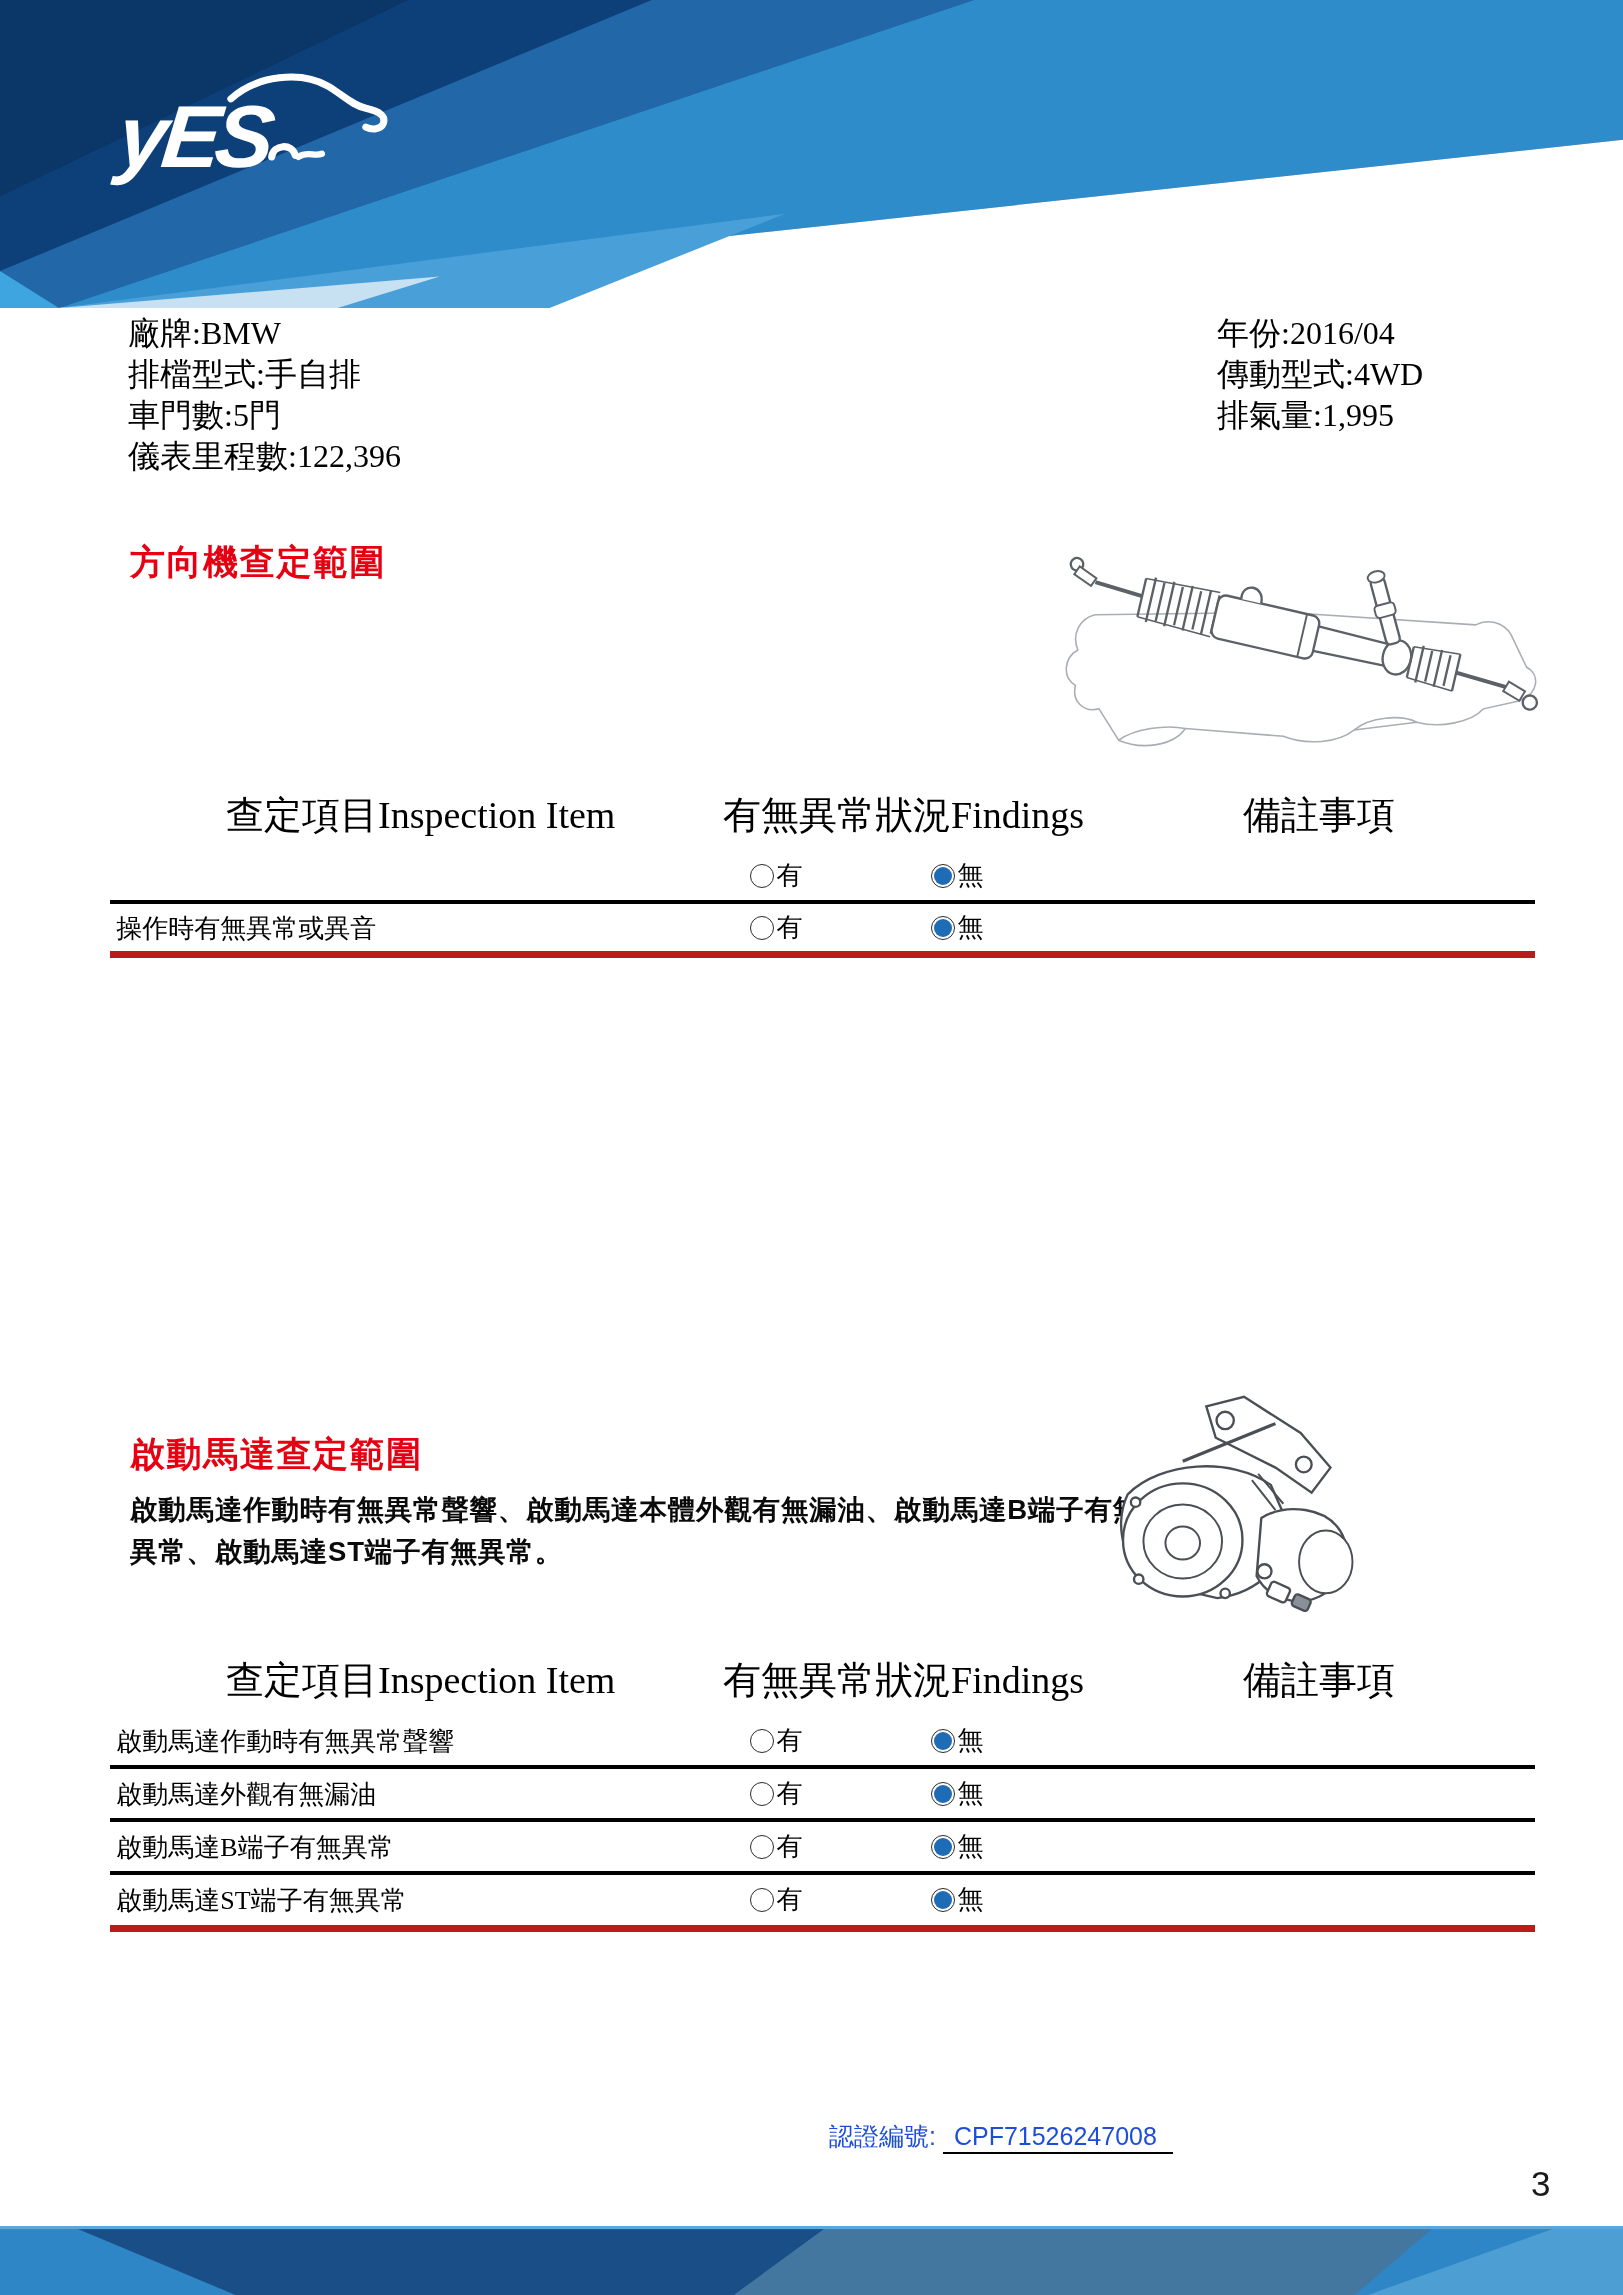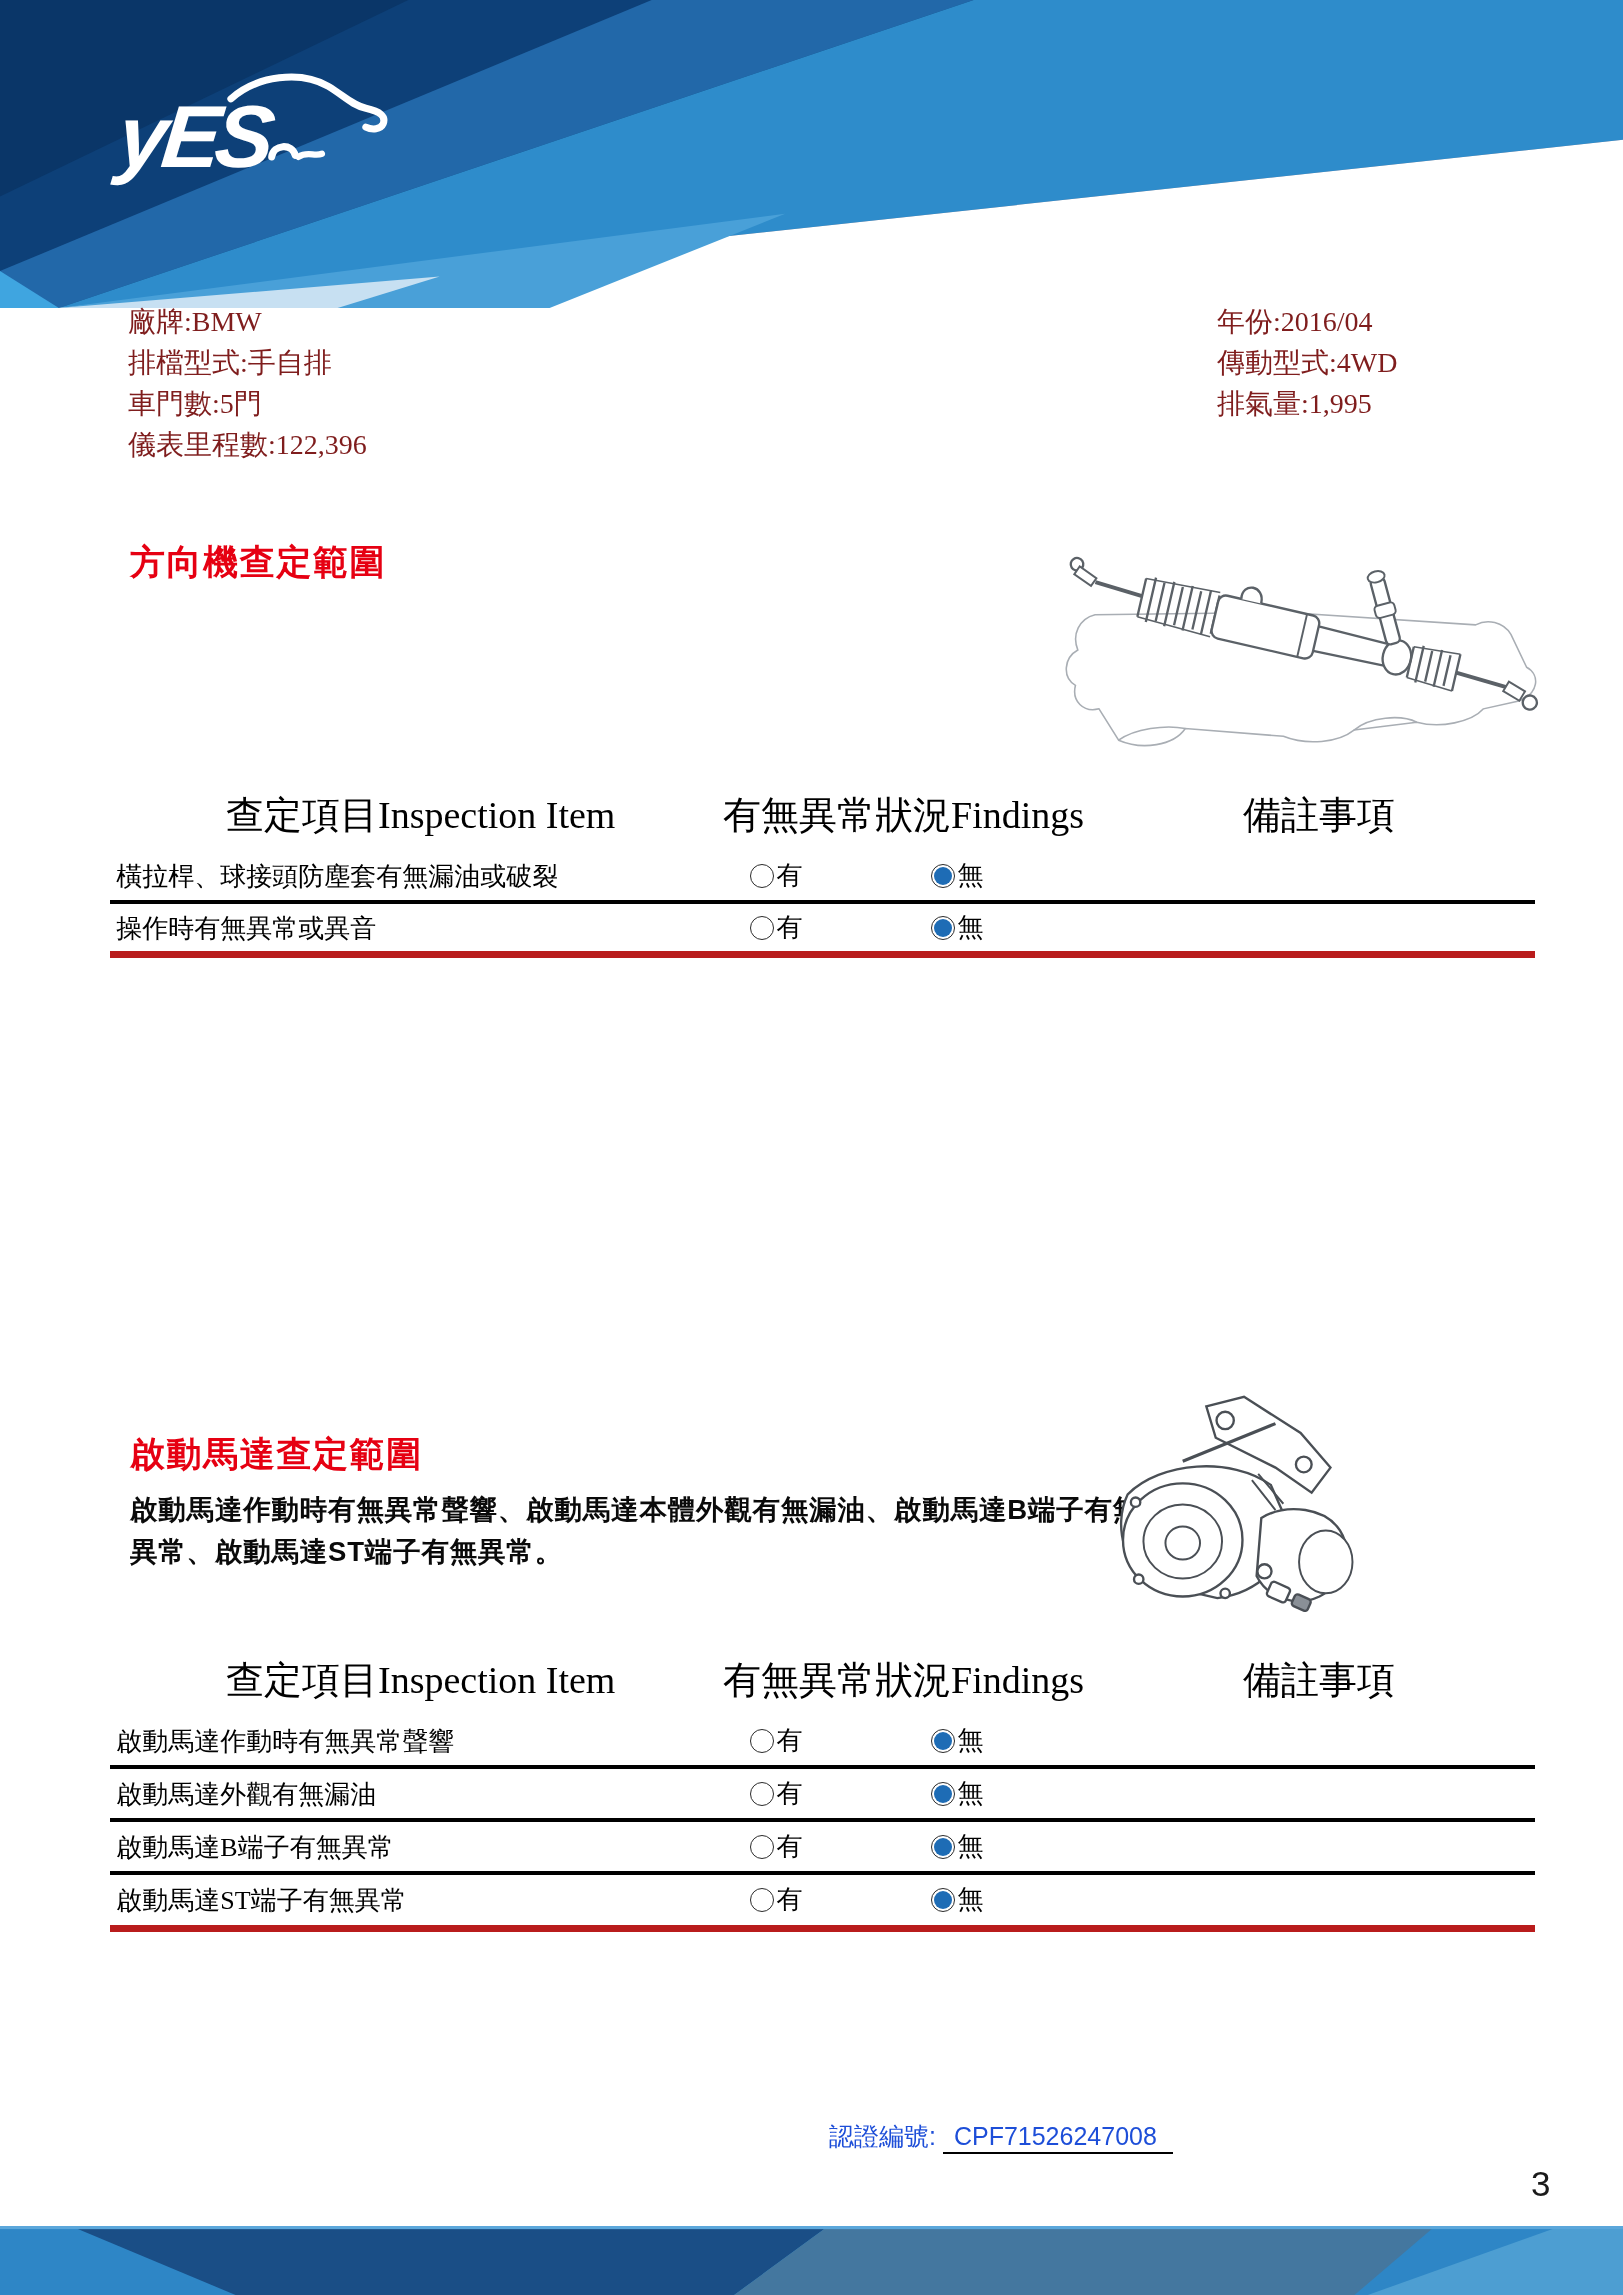--- a/index.html
+++ b/index.html
@@ -19,22 +19,22 @@
     letter-spacing:-5.5px;transform:skewX(-6deg);line-height:1;
     font-family:"Liberation Sans",sans-serif;
   }
   .car-swoosh{position:absolute;left:226px;top:69px;}
   .page-title{
     position:absolute;left:393px;top:101px;
     font-size:58px;font-weight:900;color:#fff;letter-spacing:3.1px;line-height:1;
   }
 
   
-  .vinfo{position:absolute;top:301px;font-size:28px;line-height:41px;
-    font-family:"Liberation Serif","DejaVu Serif",serif;color:#7f1d1d;}
+  .vinfo{position:absolute;top:313px;font-size:32px;line-height:41px;
+    font-family:"Liberation Serif","DejaVu Serif",serif;color:#000000;}
   .vinfo div{white-space:nowrap;}
   .vcol1{left:128px;}
   .vcol2{left:605px;}
   .vcol3{left:1217px;}
 
   
   .sec-title{position:absolute;left:130px;font-size:35px;font-weight:900;
     color:#e60012;letter-spacing:1.6px;}
   .sec-desc{position:absolute;left:130px;font-size:27.5px;font-weight:700;
     line-height:42px;color:#0a0a0a;letter-spacing:0.8px;}
@@ -150,21 +150,20 @@
     </g>
   </svg>
 
   <div class="insp-table" style="top:776px;">
     <div class="t-head">
       <span class="th-item">查定項目Inspection Item</span>
       <span class="th-find">有無異常狀況Findings</span>
       <span class="th-note">備註事項</span>
     </div>
     <div class="t-row" style="height:49px;">
-      <span class="row-item">橫拉桿、球接頭防塵套有無漏油或破裂</span>
       <span class="radio radio-yes">
         <span class="radio-circle">
             <i></i>
           </span>
         <span class="radio-label">有</span>
       </span>
       <span class="radio radio-no radio--selected">
         <span class="radio-circle">
             <i></i>
           </span>

